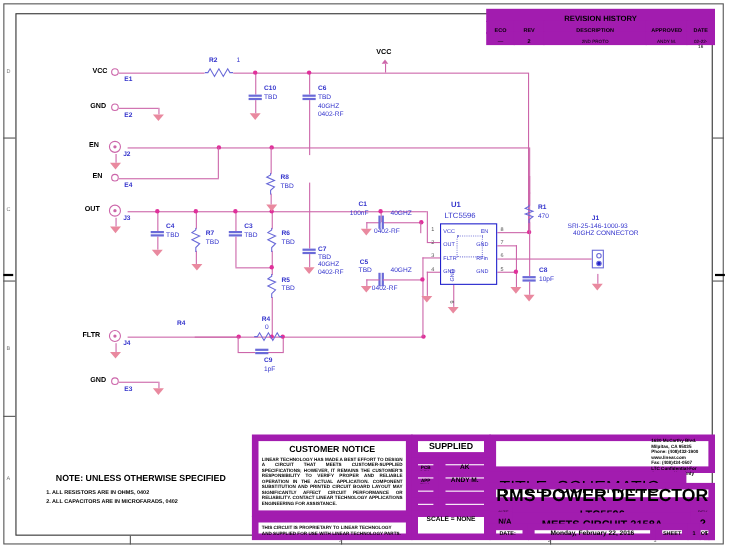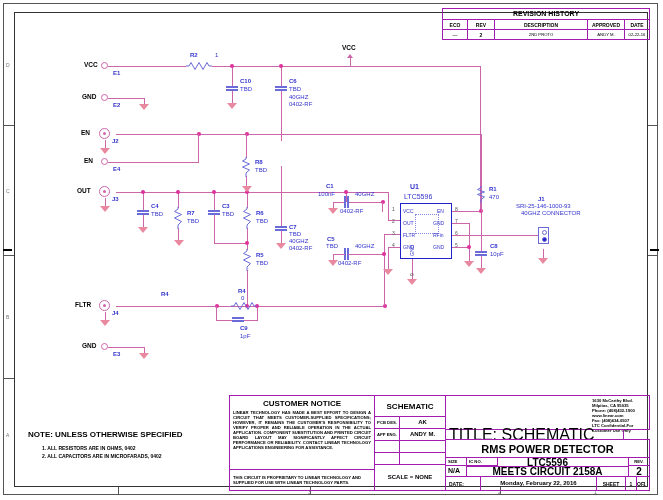--- a/index.html
+++ b/index.html
@@ -57,29 +57,29 @@
   .pin-lbl.rot{transform:rotate(-90deg);transform-origin:left top;}
 
   
   .conn{position:absolute;width:11px;height:17px;border:1.2px solid #6a6ad8;background:#fff;box-sizing:border-box;}
   .conn .pad{position:absolute;left:3px;width:5px;height:5px;border:1px solid #6a6ad8;border-radius:50%;box-sizing:border-box;}
   .conn .pad.top{top:2px;}
   .conn .pad.bot{top:9px;background:#2222cc;}
 
   
   .vccsym{position:absolute;width:0;height:0;border-left:3px solid transparent;border-right:3px solid transparent;border-bottom:4px solid #cc66aa;}
-  .cell{position:absolute;box-sizing:border-box;border:1px solid #a21caf;display:flex;align-items:center;justify-content:center;text-align:center;}
+  .cell{position:absolute;box-sizing:border-box;border:6px solid #a21caf;display:flex;justify-content:center;text-align:center;}
   .cell.left{justify-content:flex-start;padding-left:3px;text-align:left;}
   .t4{font-size:4.2px;line-height:5px;}
   .t5{font-size:5px;line-height:6px;}
   .t6{font-size:6px;line-height:7px;}
   .t7{font-size:7px;line-height:8px;}
   .t8{font-size:8px;line-height:9px;}
   .t10{font-size:10px;line-height:11px;}
-  .t11{font-size:11px;line-height:12px;}
+  .t11{font-size:16px;line-height:12px;}
   .bold{font-weight:bold;}
 
   
   #revhist{position:absolute;left:442px;top:8px;width:208px;height:38px;}
 
   
   #notes{position:absolute;left:28px;top:430px;width:200px;}
 
   
   .lt-logo{position:absolute;}
@@ -452,34 +452,34 @@
 
   <div class="lbl ref" style="left:538px;top:196px;">J1</div>
   <div class="lbl val" style="left:516px;top:203px;">SRI-25-146-1000-93</div>
   <div class="lbl val" style="left:521px;top:210px;">40GHZ CONNECTOR</div>
   <div class="conn" style="left:538px;top:227px;">
     <div class="pad top"></div>
     <div class="pad bot"></div>
   </div>
 
   <div id="notes">
-    <div class="t8 bold" style="margin-bottom:5px;">NOTE: UNLESS OTHERWISE SPECIFIED</div>
+    <div class="t8 bold" style="margin-bottom:5px;text-align:center;">NOTE: UNLESS OTHERWISE SPECIFIED</div>
     <div class="t5 bold" style="margin-left:14px;line-height:8px;">1.  ALL RESISTORS ARE IN OHMS, 0402</div>
     <div class="t5 bold" style="margin-left:14px;line-height:8px;">2.  ALL CAPACITORS ARE IN MICROFARADS, 0402</div>
   </div>
 
   <div class="cell" style="left:229px;top:395px;width:146px;height:75px;flex-direction:column;justify-content:flex-start;padding:3px 3px 0 3px;">
     <div class="t8 bold" style="width:100%;text-align:center;margin-bottom:2px;">CUSTOMER NOTICE</div>
     <div class="t4 bold justify" style="width:100%;">LINEAR TECHNOLOGY HAS MADE A BEST EFFORT TO DESIGN A CIRCUIT THAT MEETS CUSTOMER-SUPPLIED SPECIFICATIONS; HOWEVER, IT REMAINS THE CUSTOMER'S RESPONSIBILITY TO VERIFY PROPER AND RELIABLE OPERATION IN THE ACTUAL APPLICATION.  COMPONENT SUBSTITUTION AND PRINTED CIRCUIT BOARD LAYOUT MAY SIGNIFICANTLY AFFECT CIRCUIT PERFORMANCE OR RELIABILITY.  CONTACT LINEAR TECHNOLOGY APPLICATIONS ENGINEERING FOR ASSISTANCE.</div>
   </div>
   <div class="cell left" style="left:229px;top:469px;width:146px;height:22px;padding:2px 3px;">
     <div class="t4 bold">THIS CIRCUIT IS PROPRIETARY TO LINEAR TECHNOLOGY AND SUPPLIED FOR USE WITH LINEAR TECHNOLOGY PARTS.</div>
   </div>
 
-  <div class="cell t8 bold" style="left:374px;top:395px;width:72px;height:22px;">SCHEMATIC</div>
+  <div class="cell t8 bold" style="left:374px;top:395px;width:72px;height:22px;">SUPPLIED</div>
   <div class="cell t4 bold" style="left:374px;top:416px;width:26px;height:13px;">PCB DES.</div>
   <div class="cell t6 bold" style="left:399px;top:416px;width:47px;height:13px;">AK</div>
   <div class="cell t4 bold" style="left:374px;top:428px;width:26px;height:13px;">APP ENG.</div>
   <div class="cell t6 bold" style="left:399px;top:428px;width:47px;height:13px;">ANDY M.</div>
   <div class="cell t4" style="left:374px;top:440px;width:26px;height:13px;"></div>
   <div class="cell t6" style="left:399px;top:440px;width:47px;height:13px;"></div>
   <div class="cell t4" style="left:374px;top:452px;width:26px;height:13px;"></div>
   <div class="cell t6" style="left:399px;top:452px;width:47px;height:13px;"></div>
   <div class="cell t6 bold" style="left:374px;top:464px;width:72px;height:27px;">SCALE = NONE</div>
 

